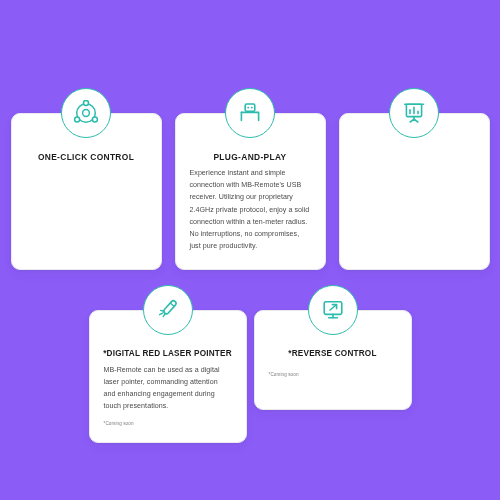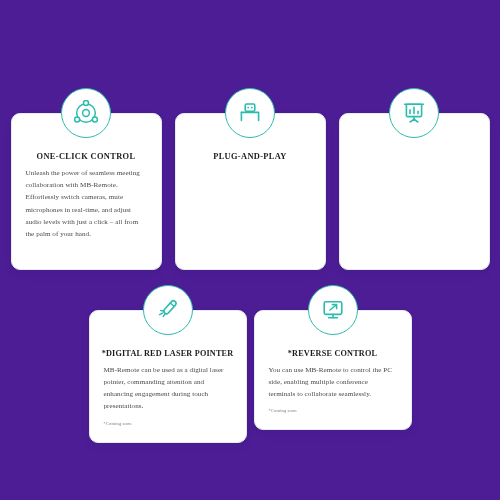--- a/index.html
+++ b/index.html
@@ -10,22 +10,21 @@
     width: 500px;
     height: 500px;
     background: #ffffff;
     font-family: "Liberation Sans", sans-serif;
     overflow: hidden;
   }
   .page {
     position: relative;
     width: 500px;
     height: 500px;
-    background: #4c1d95;
-    font-family: Liberation Serif, serif;
+    background: #8b5cf6;
   }
 
   
   .row {
     position: absolute;
     display: flex;
     justify-content: center;
     align-items: flex-start;
   }
   .row-top {
@@ -127,34 +126,34 @@
       <div class="icon-badge">
         <svg width="26" height="26" viewBox="0 0 26 26" fill="none">
           <circle cx="13" cy="13" r="9.3" stroke="#2cbcad" stroke-width="1.5"></circle>
           <circle cx="13" cy="13" r="3.4" stroke="#2cbcad" stroke-width="1.5"></circle>
           <circle cx="13" cy="2.9" r="2.5" fill="#ffffff" stroke="#2cbcad" stroke-width="1.5"></circle>
           <circle cx="4.1" cy="19.4" r="2.5" fill="#ffffff" stroke="#2cbcad" stroke-width="1.5"></circle>
           <circle cx="21.9" cy="19.4" r="2.5" fill="#ffffff" stroke="#2cbcad" stroke-width="1.5"></circle>
         </svg>
       </div>
       <h3 class="card-title">ONE-CLICK CONTROL</h3>
-      <p class="card-body">Unleash the power of seamless meeting collaboration with MB-Remote. Effortlessly switch cameras, mute microphones in real-time, and adjust audio levels with just a click – all from the palm of your hand.</p>
     </div>
 
     <div class="card">
       <div class="icon-badge">
         <svg width="24" height="24" viewBox="0 0 24 24" fill="none">
           <rect x="7.2" y="3" width="9.6" height="7.2" rx="1.4" stroke="#2cbcad" stroke-width="1.6"></rect>
           <circle cx="10.2" cy="6.6" r="0.95" fill="#2cbcad"></circle>
           <circle cx="13.8" cy="6.6" r="0.95" fill="#2cbcad"></circle>
           <path d="M3.4 11.4 H20.6 V19.4" stroke="#2cbcad" stroke-width="1.6" stroke-linecap="round" stroke-linejoin="round"></path>
           <path d="M3.4 11.4 V19.4" stroke="#2cbcad" stroke-width="1.6" stroke-linecap="round"></path>
         </svg>
       </div>
       <h3 class="card-title">PLUG-AND-PLAY</h3>
+      <p class="card-body">Experience instant and simple connection with MB-Remote's USB receiver. Utilizing our proprietary 2.4GHz private protocol, enjoy a solid connection within a ten-meter radius. No interruptions, no compromises, just pure productivity.</p>
     </div>
 
     <div class="card">
       <div class="icon-badge">
         <svg width="24" height="24" viewBox="0 0 24 24" fill="none">
           <path d="M2.6 3.2 H21.4" stroke="#2cbcad" stroke-width="1.6" stroke-linecap="round"></path>
           <rect x="4.4" y="3.2" width="15.2" height="12.4" rx="1" stroke="#2cbcad" stroke-width="1.6"></rect>
           <path d="M8 12.6 V8.8 M12 12.6 V6.4 M16 12.6 V10.2" stroke="#2cbcad" stroke-width="1.6" stroke-linecap="round"></path>
           <path d="M12 15.6 V18.2" stroke="#2cbcad" stroke-width="1.6" stroke-linecap="round"></path>
           <path d="M8.2 21 L12 18.2 L15.8 21" stroke="#2cbcad" stroke-width="1.6" stroke-linecap="round" stroke-linejoin="round"></path>
@@ -185,19 +184,18 @@
       <div class="icon-badge">
         <svg width="24" height="24" viewBox="0 0 24 24" fill="none">
           <rect x="3.2" y="3.8" width="17.6" height="12.6" rx="1.6" stroke="#2cbcad" stroke-width="1.6"></rect>
           <path d="M9 12 L15.2 7" stroke="#2cbcad" stroke-width="1.6" stroke-linecap="round"></path>
           <path d="M11.4 6.6 H15.6 V10.6" stroke="#2cbcad" stroke-width="1.6" stroke-linecap="round" stroke-linejoin="round"></path>
           <path d="M12 16.4 V19.6" stroke="#2cbcad" stroke-width="1.6" stroke-linecap="round"></path>
           <path d="M7.6 19.8 H16.4" stroke="#2cbcad" stroke-width="1.6" stroke-linecap="round"></path>
         </svg>
       </div>
       <h3 class="card-title">*REVERSE CONTROL</h3>
-      <p class="card-body">You can use MB-Remote to control the PC side, enabling multiple conference terminals to collaborate seamlessly.</p>
       <p class="card-note">*Coming soon</p>
     </div>
 
   </div>
 
 </div>
 
 </body></html>

